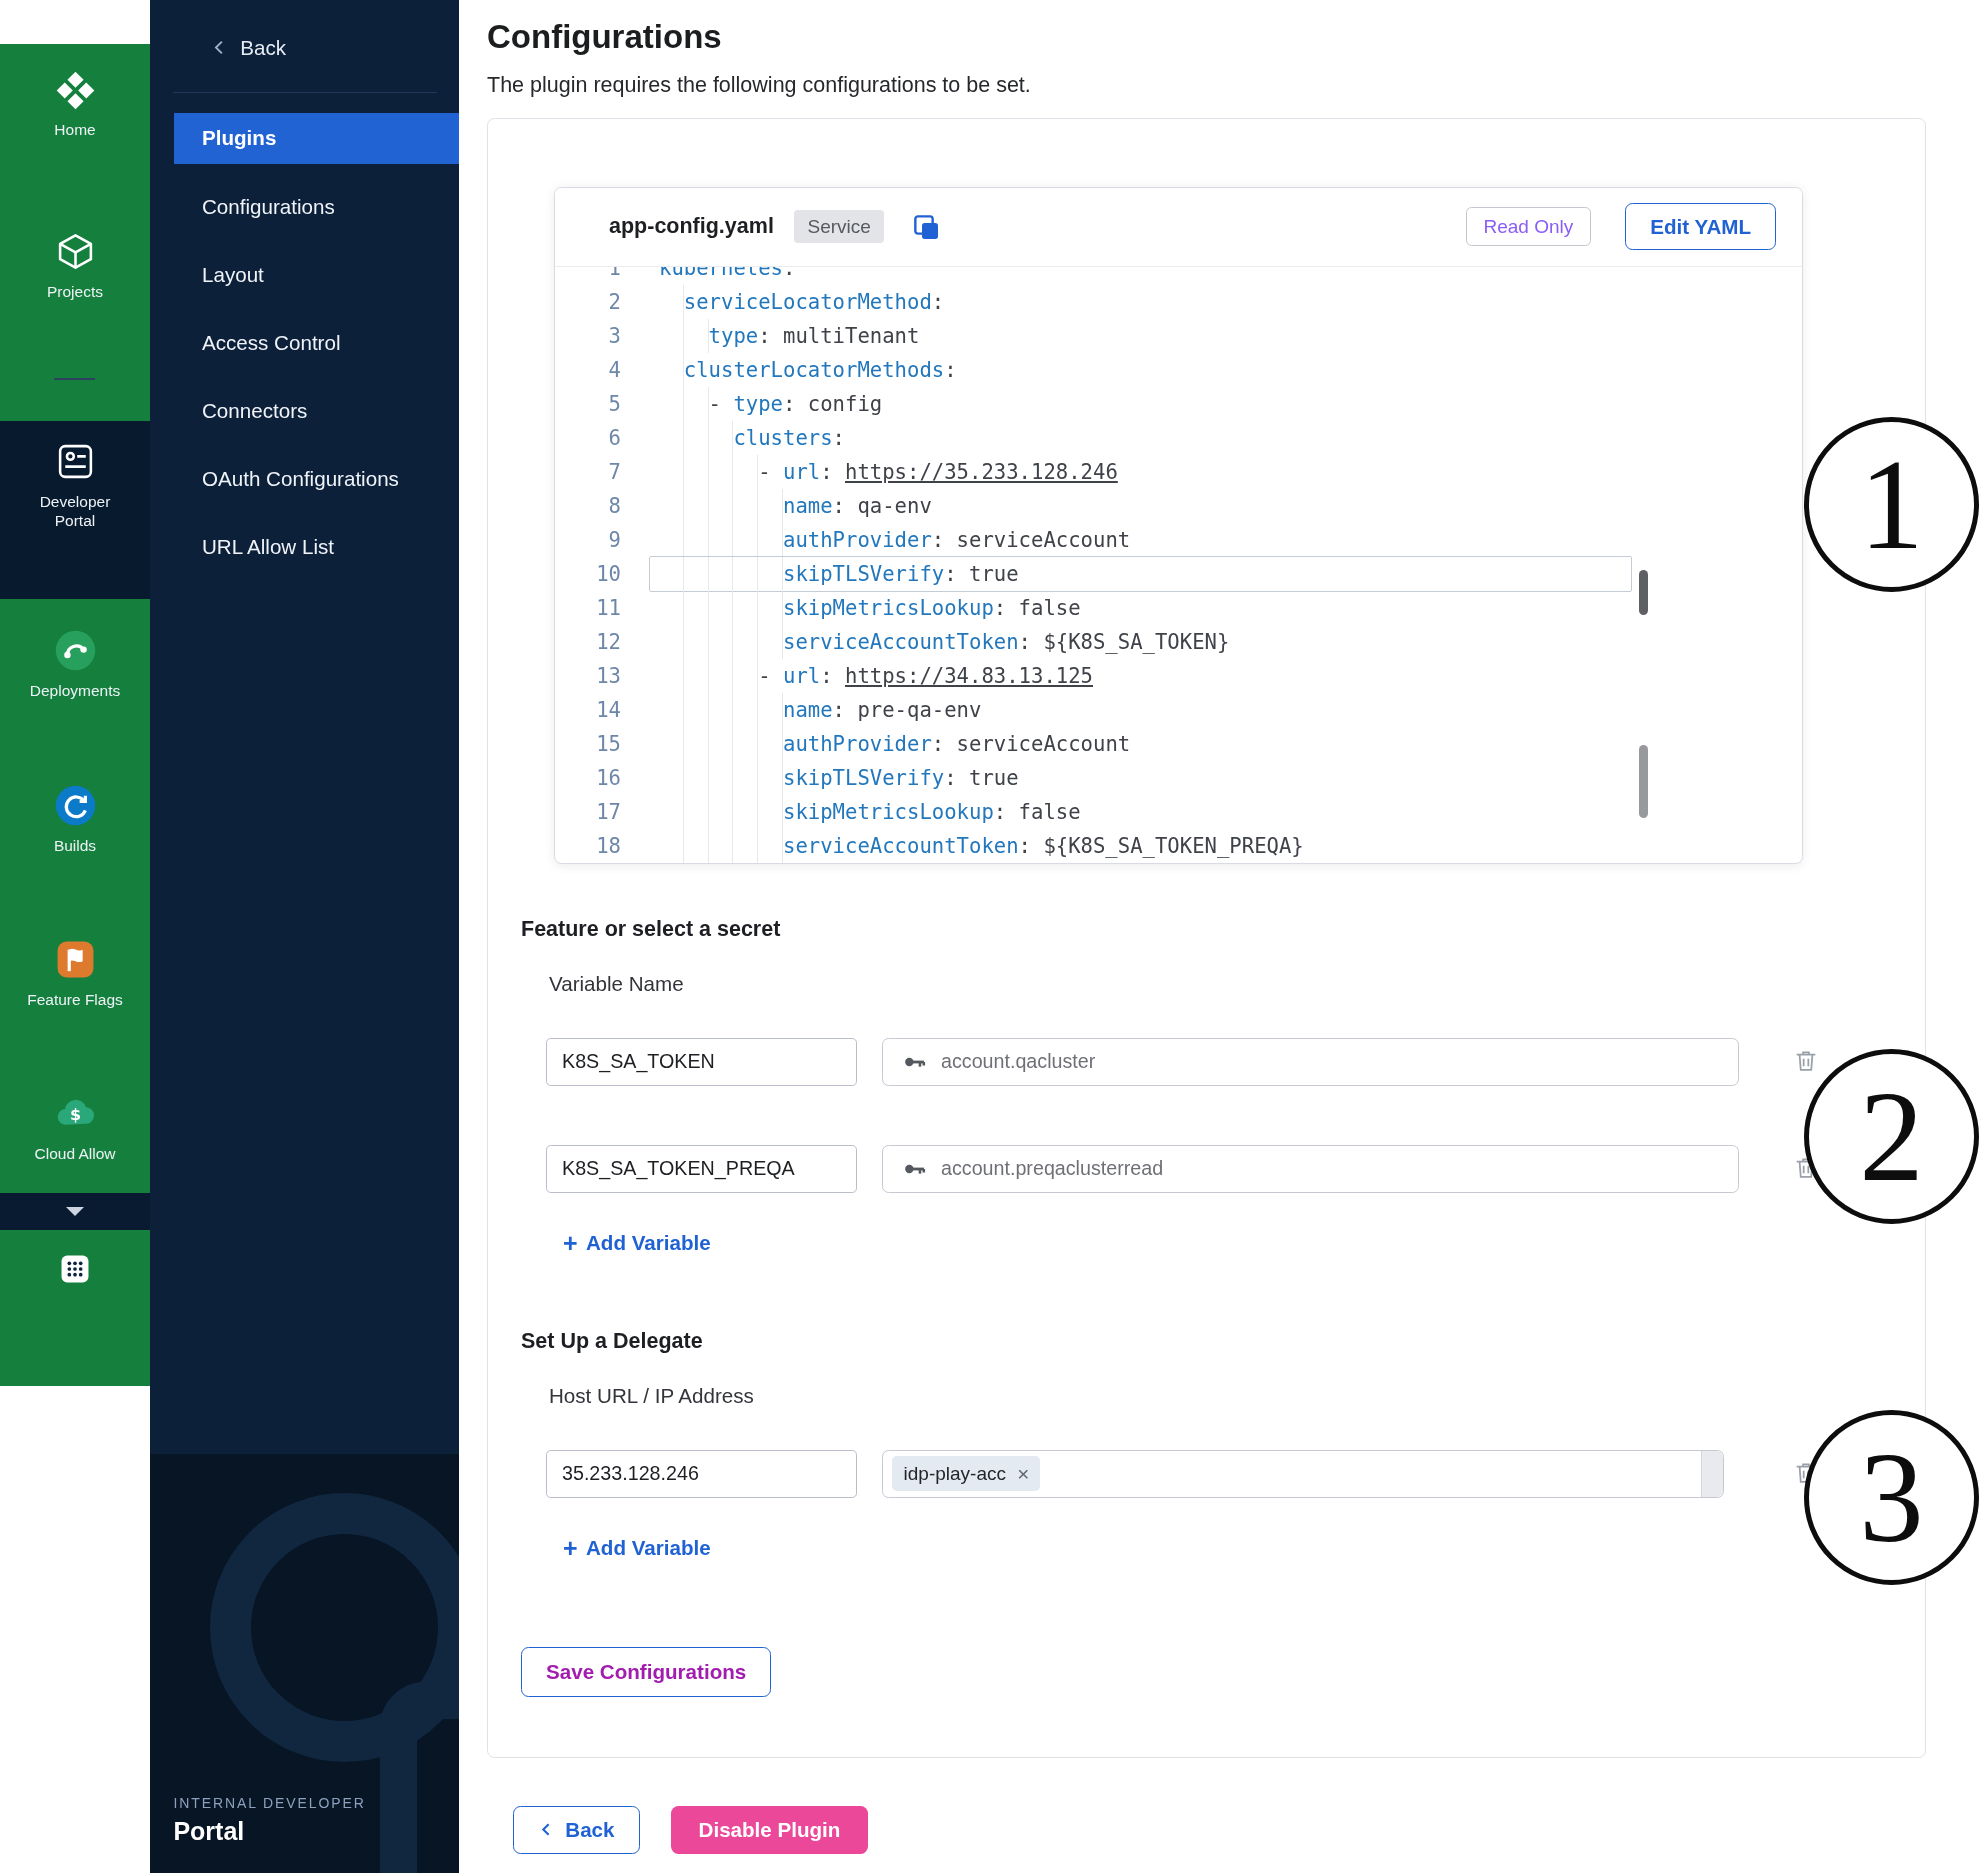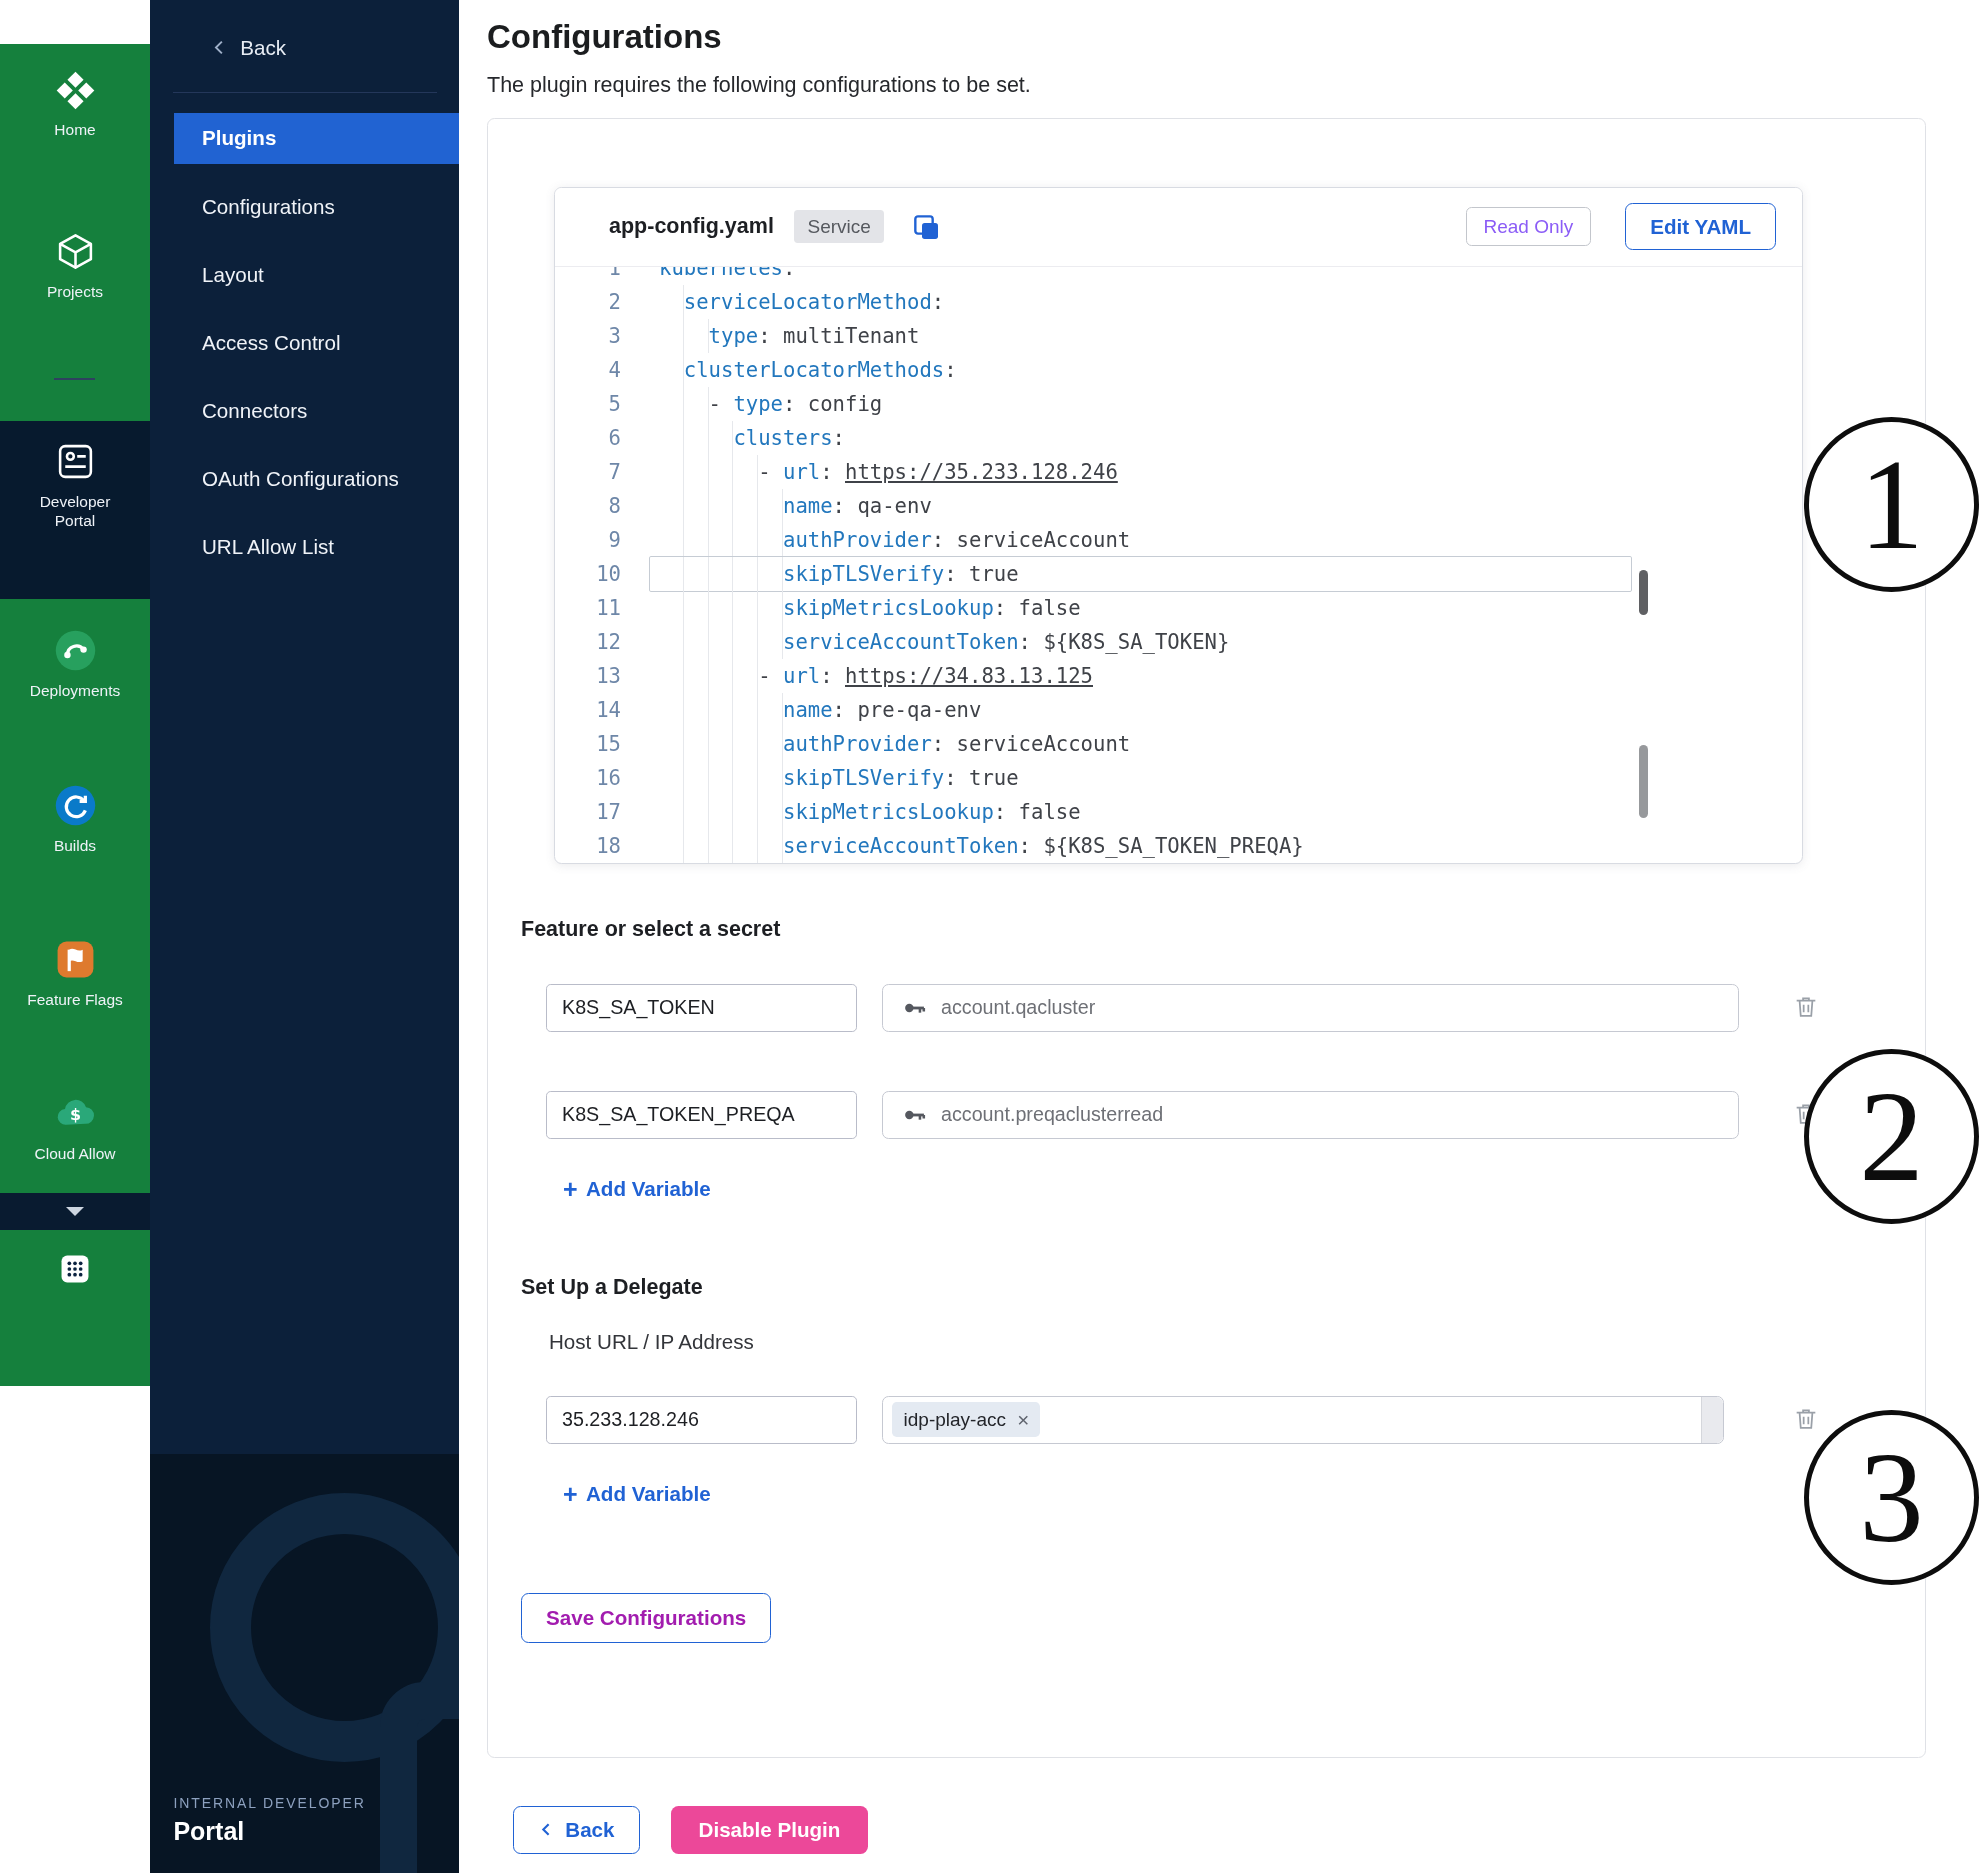--- a/index.html
+++ b/index.html
@@ -328,20 +328,21 @@
             <div class="code-line"><span class="line-num">18</span><span class="line-text" style="--ind: 10;"><span class="tk-p">          </span><span class="tk-k">serviceAccountToken</span><span class="tk-p">: ${K8S_SA_TOKEN_PREQA}</span></span></div>
           </div>
         <div class="code-scrollbar">
           <div class="sb-thumb1"></div>
           <div class="sb-thumb2"></div>
         </div>
       </div>
     </div>
 
     <h2 class="section">Feature or select a secret</h2>
+    <div class="field-label">Variable Name</div>
 
     <div class="var-row">
       <input class="text-input" type="text" value="K8S_SA_TOKEN" style="">
       <div class="secret-field">
         <svg width="28" height="28" viewBox="0 0 24 24" fill="#55585f">
           <circle cx="8" cy="12" r="3.6"></circle>
           <rect x="10.5" y="10.8" width="10" height="2.4"></rect>
           <rect x="16" y="12" width="2.2" height="4"></rect>
           <rect x="19.3" y="12" width="2.2" height="3"></rect>
         </svg>

